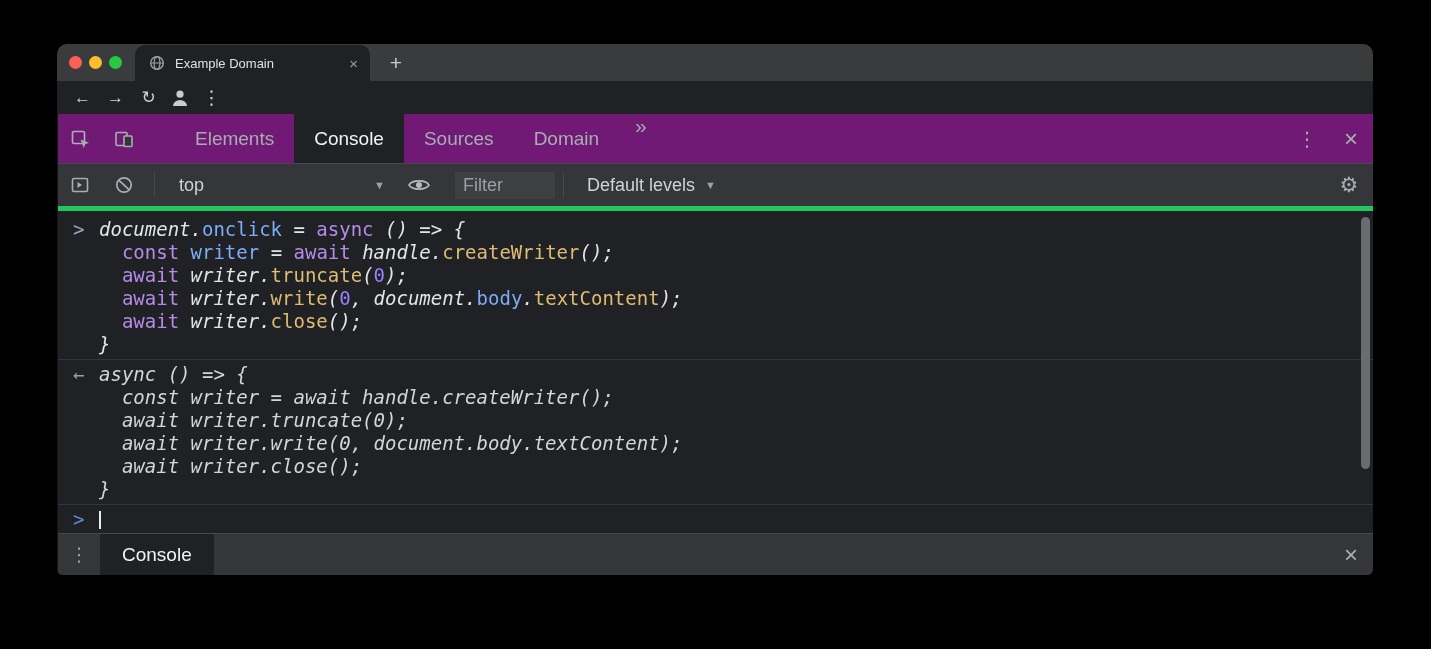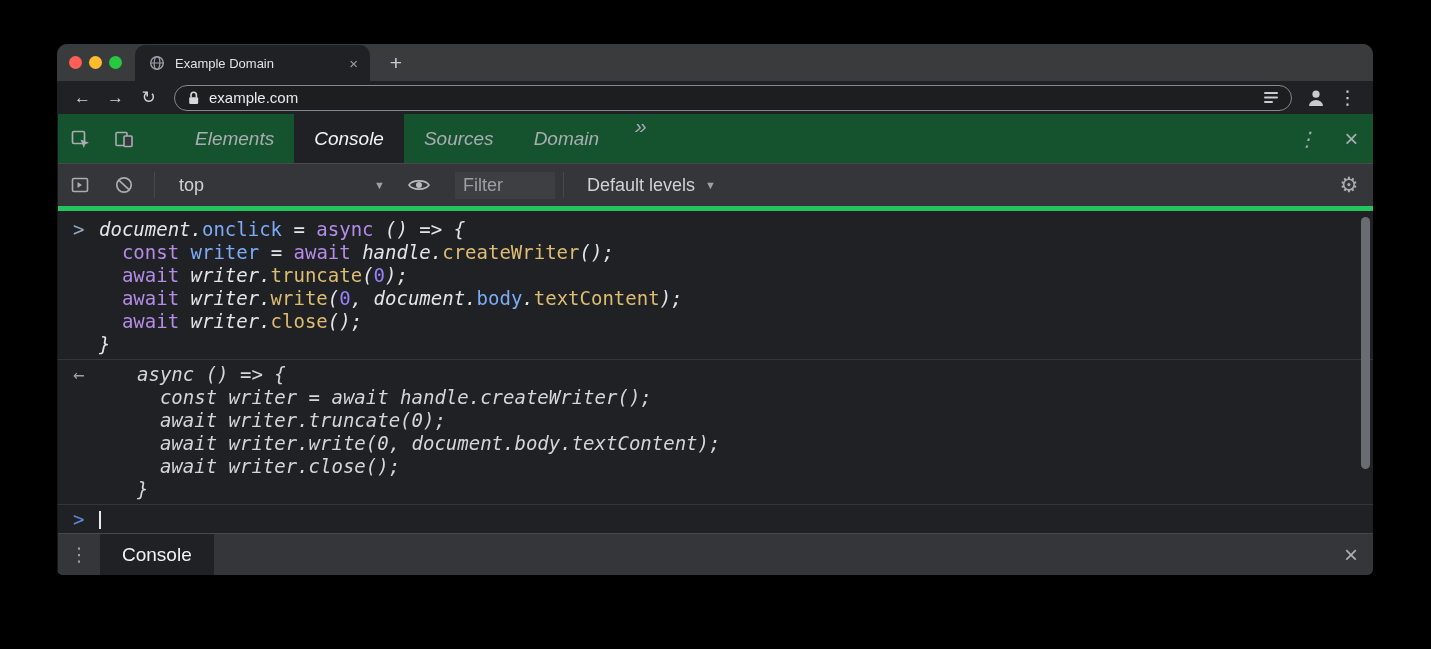--- a/index.html
+++ b/index.html
@@ -41,21 +41,21 @@
   }
   .url { font-size:15px; color:#e8eaed; }
   .listicon { margin-left:auto; display:flex; }
   .profile { width:28px; display:flex; justify-content:center; }
   .menu { font-size:19px; }
   
   .content { flex:1; display:flex; min-height:0; }
   .page { width:539px; flex:none; background:#f1f1f2; color:#17181a; font-size:13px; padding:9px 13px; }
   .devtools { flex:1; min-width:0; display:flex; flex-direction:column; background:#202124; border-left:1px solid #151618; }
   
-  .dt-tabbar { height:50px; flex:none; background:#14532d; border-bottom:1px solid #47484c; display:flex; align-items:center;font-style:italic; }
+  .dt-tabbar { height:50px; flex:none; background:#701a75; border-bottom:1px solid #47484c; display:flex; align-items:center; }
   .dt-icon-btn { width:44px; height:100%; display:flex; align-items:center; justify-content:center; flex:none; }
   .dt-tabs { display:flex; height:100%; margin-left:29px; }
   .dt-tab { padding:0 20px; display:flex; align-items:center; font-size:19px; color:#a9adb2; white-space:nowrap; }
   .dt-tab.active { background:#202124; color:#f1f3f4; }
   .more-tabs { font-size:21px; color:#a9adb2; padding:0 16px; }
   .spacer { flex:1; }
   .glyph-btn { color:#a9adb2; font-size:20px; }
   .dt-close { font-size:24px; }
   
   .dt-contoolbar { height:47px; flex:none; background:#35363a; border-bottom:5px solid #22c55e; display:flex; align-items:center; }
@@ -84,21 +84,21 @@
   .marker-result { color:#9aa0a6; }
   .marker-prompt { color:#5f87d6; }
   .code { white-space:pre; }
   .code-line { height:23px; }
   .tok-plain { color:#e2e4e8;font-style:italic; }
   .tok-kw { color:var(--syntax-keyword,#b48ce8); }
   .tok-var { color:var(--syntax-variable,#7cacf8); }
   .tok-prop { color:var(--syntax-variable,#7cacf8); }
   .tok-fn { color:var(--syntax-function,#ddbd72); }
   .tok-num { color:var(--syntax-number,#9980ff); }
-  .entry.result .code { font-style:italic;margin-left:38px; }
+  .entry.result .code { font-style:italic; }
   .entry.result .tok-plain { color:#d2d5d9; }
   .caret { display:inline-block; width:2px; height:18px; background:#e8eaed; vertical-align:-3px; }
   .scroll-thumb { position:absolute; right:3px; top:6px; width:9px; height:252px; background:#696c70; border-radius:5px; }
   
   .dt-drawer { height:42px; flex:none; background:#35363a; border-top:1px solid #47484c; display:flex; align-items:center; }
   .drawer-dots { width:42px; text-align:center; color:#9aa0a6; font-size:19px; flex:none; }
   .drawer-tab { height:100%; display:flex; align-items:center; padding:0 22px; font-size:19px; color:#a9adb2; }
   .drawer-tab.active { background:#202124; color:#f1f3f4; }
   svg { display:block; }
 </style>
@@ -125,36 +125,20 @@
         <span class="tab-title">Example Domain</span>
         <span class="tab-close">×</span>
       </div>
       <div class="newtab">+</div>
     </div>
 
     <div class="toolbar">
       <span class="nav-btn">←</span>
       <span class="nav-btn">→</span>
       <span class="nav-btn">↻</span>
-      <div class="omnibox">
-        <span class="lock">
-          <svg width="13" height="16" viewBox="0 0 13 16">
-            <path d="M4 7.5 V4.9 a2.7 2.7 0 0 1 5.4 0 V7.5" fill="none" stroke="#d6d8db" stroke-width="1.6"></path>
-            <rect x="2.2" y="7.3" width="9" height="6.6" rx="1.2" fill="#d6d8db"></rect>
-          </svg>
-        </span>
-        <span class="url">example.com</span>
-        <span class="listicon">
-          <svg width="16" height="13" viewBox="0 0 16 13">
-            <rect x="1" y="1" width="14" height="2" rx="1" fill="#c9cbcf"></rect>
-            <rect x="1" y="5.5" width="14" height="2" rx="1" fill="#c9cbcf"></rect>
-            <rect x="1" y="10" width="9" height="2" rx="1" fill="#c9cbcf"></rect>
-          </svg>
-        </span>
-      </div>
       <span class="profile">
         <svg width="20" height="19" viewBox="0 0 20 19">
           <circle cx="10" cy="6.2" r="3.6" fill="#c9cbcf"></circle>
           <path d="M3 18 a7 6 0 0 1 14 0 Z" fill="#c9cbcf"></path>
         </svg>
       </span>
       <span class="nav-btn menu">⋮</span>
     </div>
 
     <div class="content">

